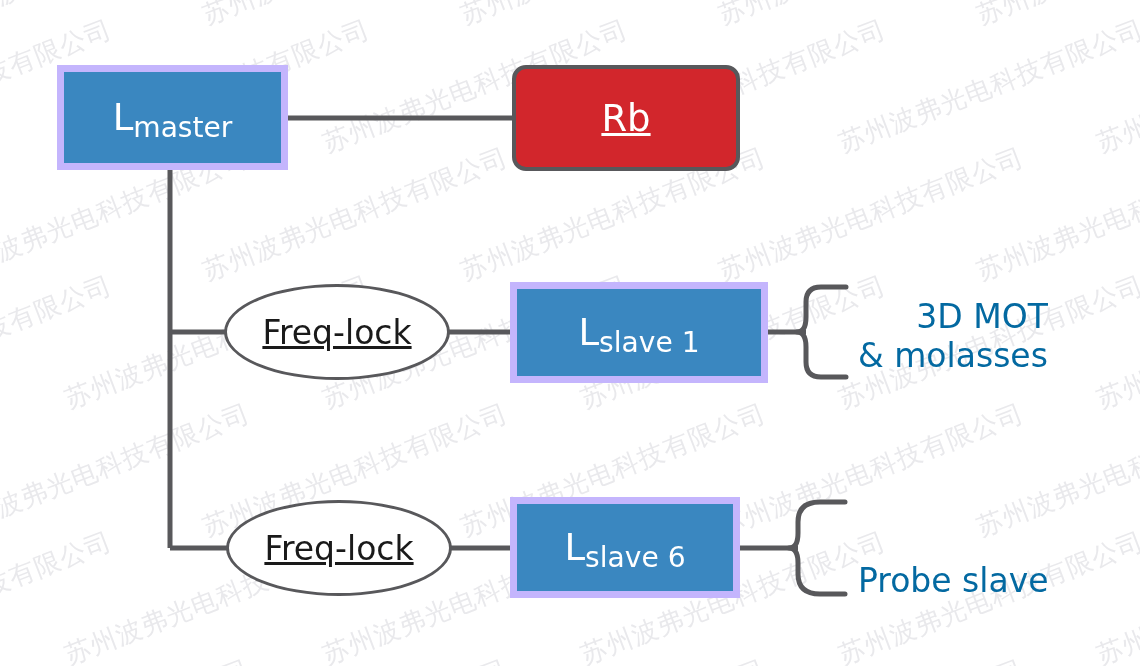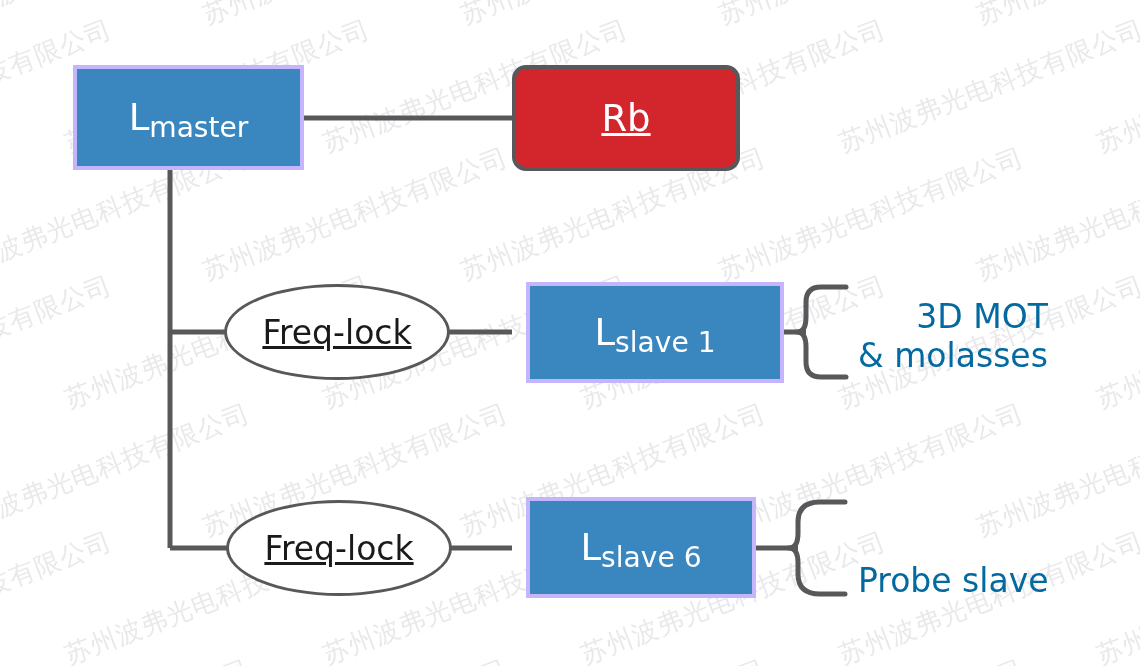--- a/index.html
+++ b/index.html
@@ -43,22 +43,21 @@
     z-index: 2;
   }
   .node {
     position: absolute;
     box-sizing: border-box;
     display: flex;
     align-items: center;
     justify-content: center;
   }
   .node-box {
-    border: 4px solid #c4b5fd;
-    margin-left: 16px;
+    border: 7px solid #c4b5fd;
   }
   .node-blue {
     background: #3a87c0;
     color: #ffffff;
   }
   .node-red {
     background: #d2262c;
     color: #ffffff;
     border-radius: 14px;
     text-decoration: underline;

